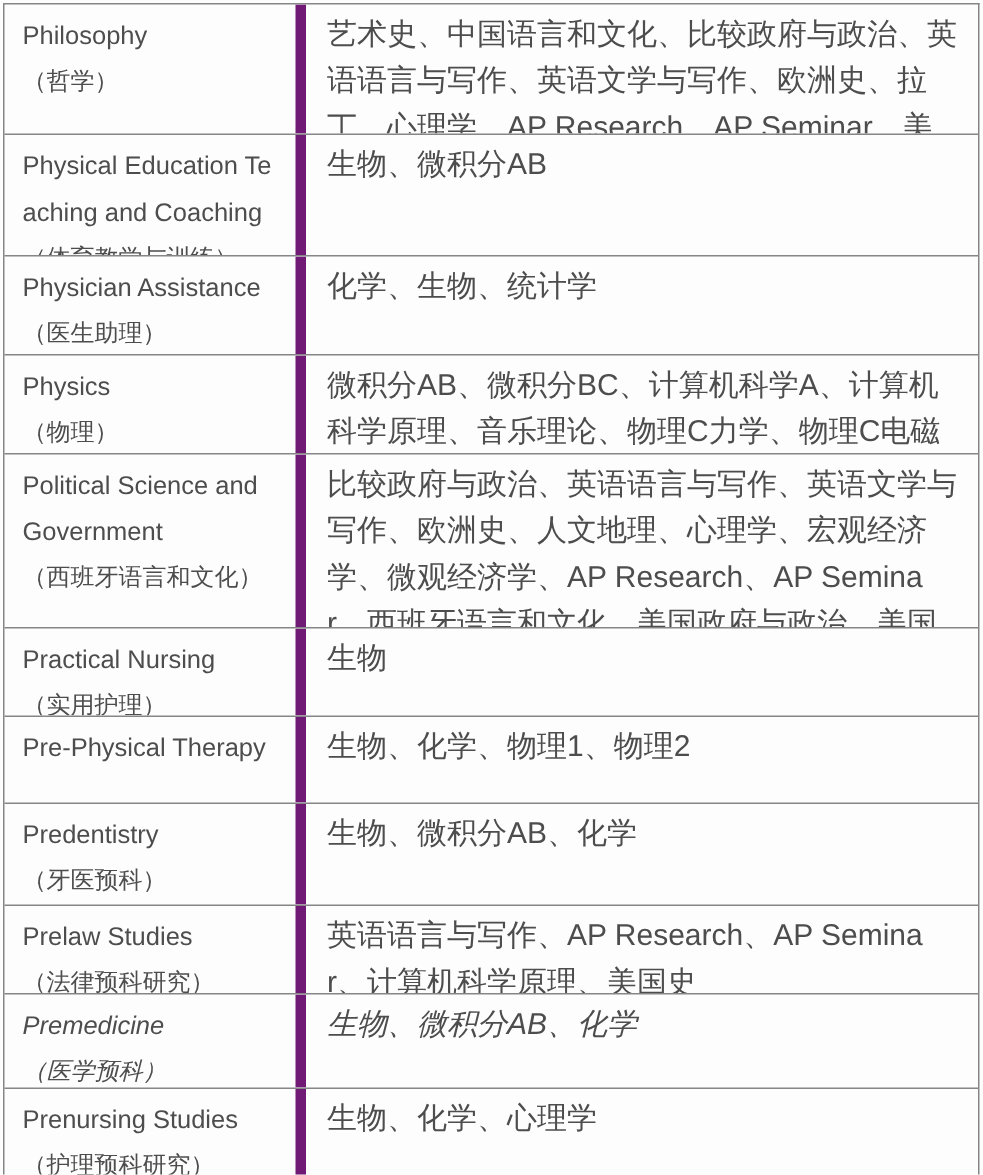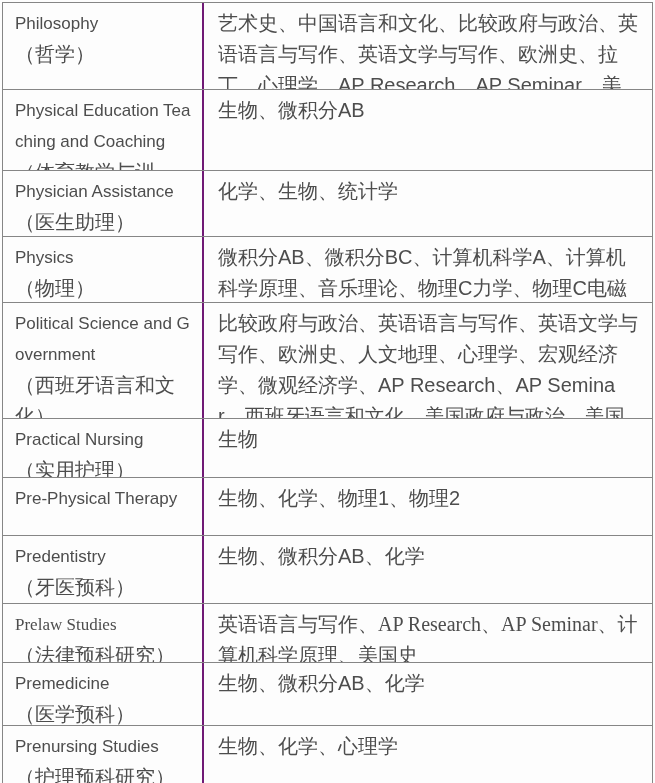--- a/index.html
+++ b/index.html
@@ -33,43 +33,43 @@
   .row:last-child { border-bottom: none; }
   
   .row:nth-child(1)  { height: 87px; }
   .row:nth-child(2)  { height: 81px; }
   .row:nth-child(3)  { height: 66px; }
   .row:nth-child(4)  { height: 66px; justify-content: center; }
   .row:nth-child(5)  { height: 116px; }
   .row:nth-child(6)  { height: 59px; }
   .row:nth-child(7)  { height: 58px; }
   .row:nth-child(8)  { height: 68px; }
-  .row:nth-child(9)  { height: 59px; font-family: Liberation Serif, serif; }
-  .row:nth-child(10) { height: 63px; }
+  .row:nth-child(9)  { height: 59px; }
+  .row:nth-child(10) { height: 63px; font-style: italic; }
   .row:nth-child(11) { height: 78px; }
   .cell {
     box-sizing: border-box;
     color: #4d4d4d;
     line-height: 31px;
     word-break: break-all;
     overflow: hidden;
   }
   .cell.left {
     width: 201px;
     flex: 0 0 201px;
-    border-right: 2px solid #701a75;
+    border-right: 7px solid #701a75;
     padding: 5px 10px 0 12px;
   }
   .cell.right {
     flex: 1;
     padding: 5px 12px 0 14px;
     font-size: 20px;
   }
   .en { font-size: 17px; }
-  .zh { font-size: 20px; }
+  .zh { font-size: 16px; }
 </style>
 </head>
 <body>
 
 <div class="tbl">
 
   <div class="row">
     <div class="cell left">
       <div class="en">Philosophy</div>
       <div class="zh">（哲学）</div>

